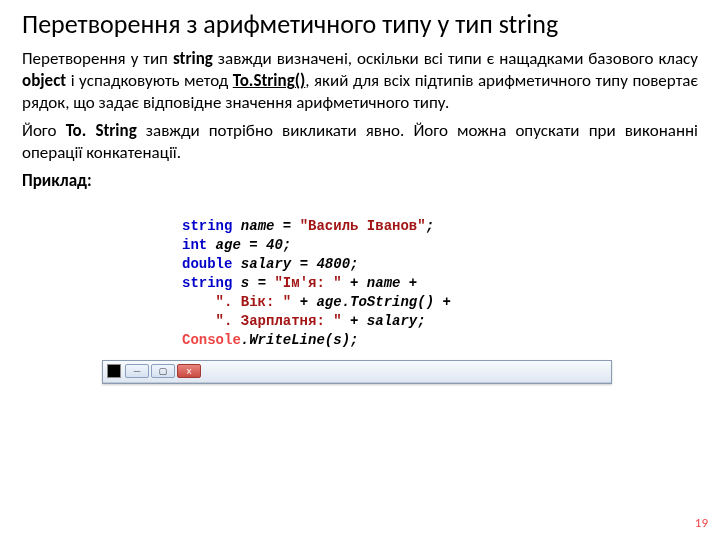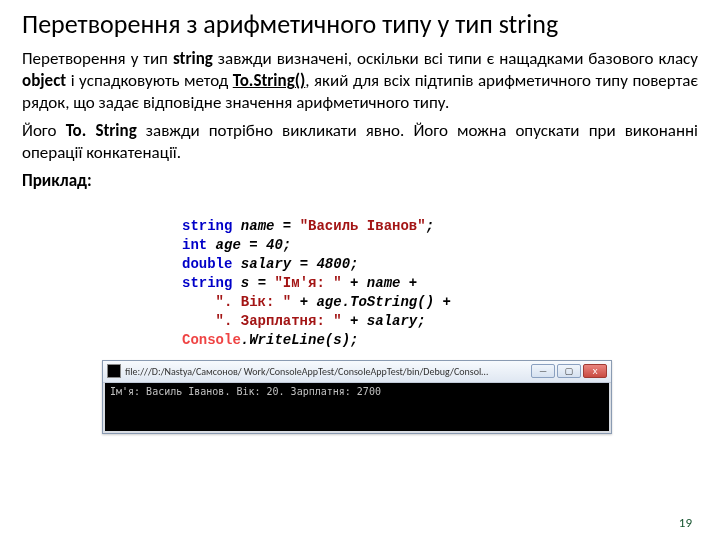--- a/index.html
+++ b/index.html
@@ -89,23 +89,23 @@
     padding: 3px 5px;
     height: 50px;
     white-space: pre;
     overflow: hidden;
     border: 2px solid #d9dde3;
     border-top: none;
   }
   .page-num {
     position: absolute;
     bottom: 10px;
-    right: 28px;
+    right: 12px;
     font-size: 13px;
-    color: #14532d;
+    color: #ef4444;
   }
 </style>
 </head>
 <body>
 
 <h1 class="title">Перетворення з арифметичного типу у тип string</h1>
 
 <p class="para">
   <span>Перетворення у тип </span><span class="bold">string</span><span> завжди визначені, оскільки всі типи є нащадками базового класу </span><span class="bold">object</span><span> і успадковують метод </span><span class="bold" style="text-decoration:underline">To.String()</span><span>, який для всіх підтипів арифметичного типу повертає рядок, що задає відповідне значення арифметичного типу.</span>
 </p>
@@ -122,23 +122,21 @@
 <span class="kw">double</span><span class="plain"> salary = </span><span class="plain">4800</span><span class="plain">;</span>
 <span class="kw">string</span><span class="plain"> s = </span><span class="str">"Ім'я: "</span><span class="plain"> + name +</span>
     <span class="str">". Вік: "</span><span class="plain"> + age.ToString() +</span>
     <span class="str">". Зарплатня: "</span><span class="plain"> + salary;</span>
 <span class="cls">Console</span><span class="plain">.WriteLine(s);</span>
 </div>
 
 <div class="console-window">
   <div class="titlebar">
     <div class="win-icon"></div>
-    <div class="win-title">file:///D:/Nastya/Самсонов/ Work/ConsoleAppTest/ConsoleAppTest/bin/Debug/Consol…</div>
     <div class="win-btns">
       <div class="win-btn">—</div>
       <div class="win-btn">▢</div>
       <div class="win-btn close">X</div>
     </div>
   </div>
-  <div class="console-body">Ім'я: Василь Іванов. Вік: 20. Зарплатня: 2700</div>
 </div>
 
 <div class="page-num">19</div>
 
 </body></html>

